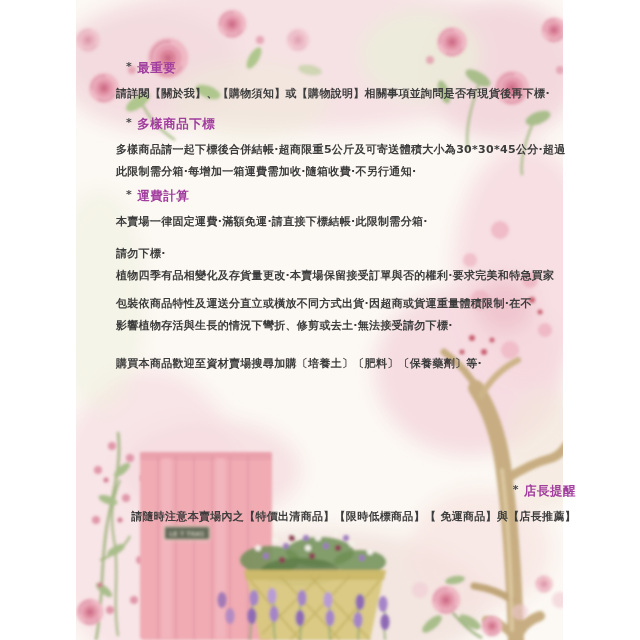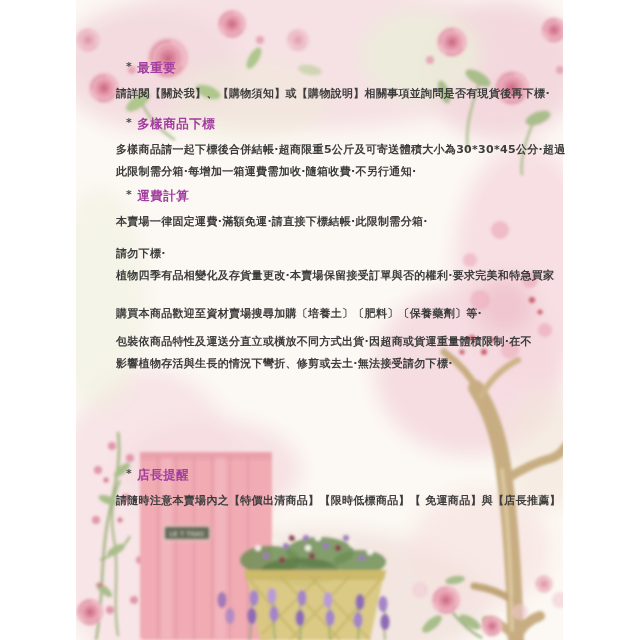--- a/index.html
+++ b/index.html
@@ -1,21 +1,21 @@
 <!DOCTYPE html>
 <html style="--heading-color: #a13d9e; --body-color: #3d3d3d;"><head>
 <meta charset="utf-8">
 <style>
   html,body{margin:0;padding:0;background:#ffffff;}
   .page{position:relative;width:640px;height:640px;background:#ffffff;overflow:hidden;
         font-family:"DejaVu Sans",sans-serif;}
   .bg{position:absolute;left:0;top:0;z-index:0;}
   .content{position:absolute;left:0;top:0;width:640px;height:640px;z-index:1;}
   .sec{position:absolute;left:100px;width:460px;margin-left:16px;}
-  .s1{top:57px;} .s2{top:113px;} .s3{top:185px;} .s4{top:243px;} .s5{top:407px;} .s6{top:464px;}
+  .s1{top:57px;} .s2{top:113px;} .s3{top:185px;} .s4{top:243px;} .s5{top:407px;} .s6{top:480px;text-align:right;}
   .heading{margin:0 0 3px 10px;font-size:12.5px;font-weight:700;line-height:22px;
            color:var(--heading-color,#a13d9e);letter-spacing:.5px;}
   .heading .ast{color:#4a4a4a;font-size:11px;position:relative;top:-2px;margin-right:5px;}
   .para{margin:0;}
   .s4 .para + .para{margin-top:6px;}
   .s4 .para.gap-lg{margin-top:16px;}
   .line{display:block;white-space:nowrap;font-size:11px;font-weight:700;line-height:22px;
         color:var(--body-color,#3d3d3d);letter-spacing:.3px;}
 </style>
 </head>
@@ -255,27 +255,27 @@
       <p class="para">
         <span class="line">本賣場一律固定運費·滿額免運·請直接下標結帳·此限制需分箱·</span>
       </p>
     </section>
 
     <section class="sec s4">
       <p class="para">
         <span class="line">請勿下標·</span>
         <span class="line">植物四季有品相變化及存貨量更改·本賣場保留接受訂單與否的權利·要求完美和特急買家</span>
       </p>
+      <p class="para">
+        <span class="line">包裝依商品特性及運送分直立或橫放不同方式出貨·因超商或貨運重量體積限制·在不</span>
+        <span class="line">影響植物存活與生長的情況下彎折、修剪或去土·無法接受請勿下標·</span>
+      </p>
       <p class="para gap-lg">
         <span class="line">購買本商品歡迎至資材賣場搜尋加購〔培養土〕〔肥料〕〔保養藥劑〕等·</span>
       </p>
-      <p class="para">
-        <span class="line">包裝依商品特性及運送分直立或橫放不同方式出貨·因超商或貨運重量體積限制·在不</span>
-        <span class="line">影響植物存活與生長的情況下彎折、修剪或去土·無法接受請勿下標·</span>
-      </p>
     </section>
 
 
     <section class="sec s6">
       <h2 class="heading"><span class="ast">*</span><span>店長提醒</span></h2>
       <p class="para">
         <span class="line">請隨時注意本賣場內之【特價出清商品】【限時低標商品】【 免運商品】與【店長推薦】</span>
       </p>
     </section>
 

